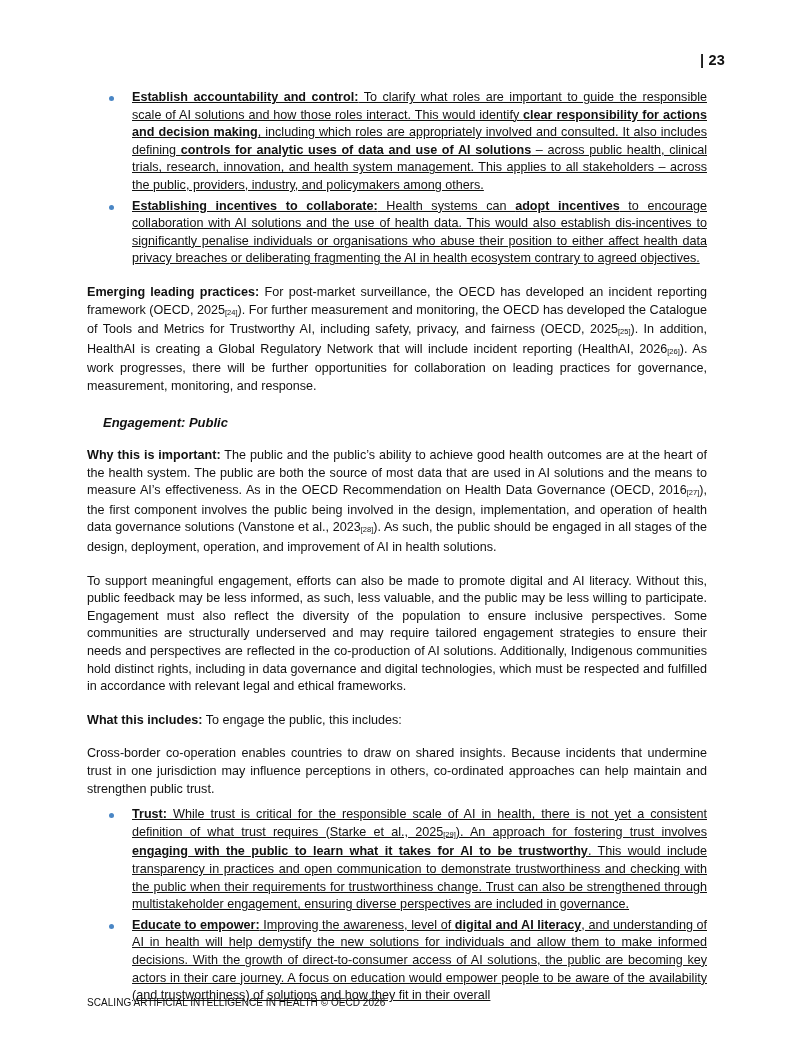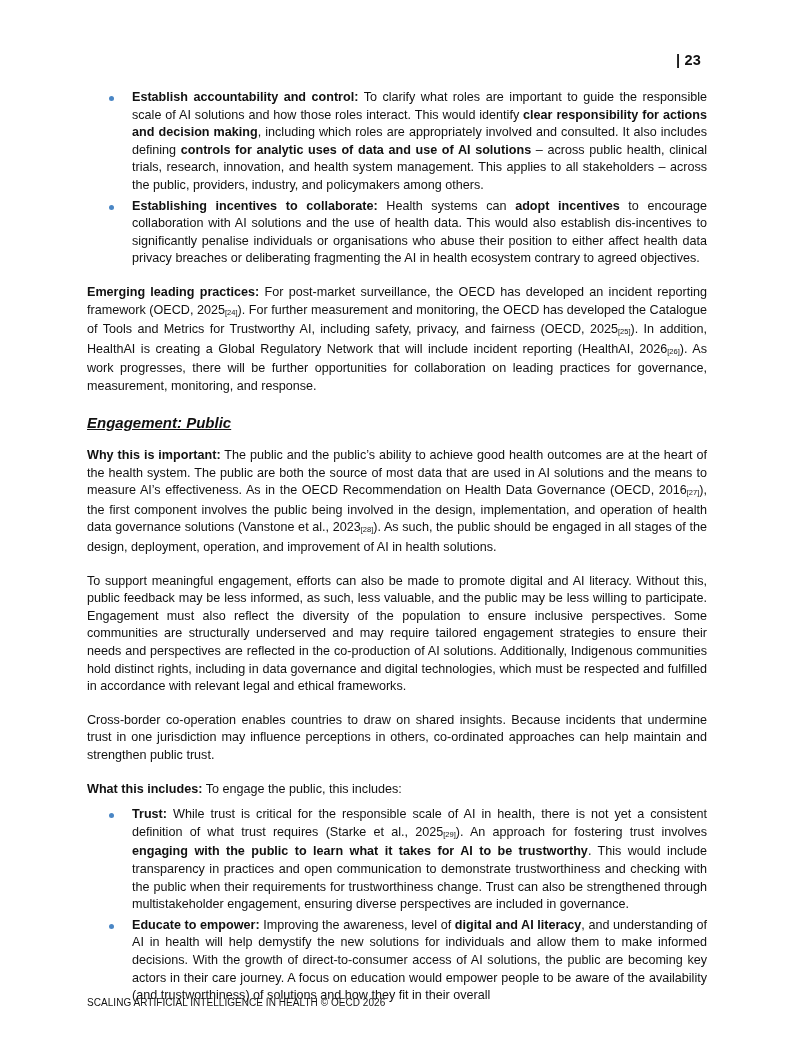--- a/index.html
+++ b/index.html
@@ -11,41 +11,42 @@
       width: 793px;
       height: 1057px;
       position: relative;
       overflow: hidden;
       font-family: "Liberation Sans", sans-serif;
       color: #111111;
     }
     .page-number {
       position: absolute;
       top: 52px;
-      right: 92px;
+      right: 68px;
       font-size: 14.5px;
       font-weight: bold;
       letter-spacing: 0.2px;
     }
     .content {
       position: absolute;
       left: 87px;
       top: 89px;
       width: 620px;
       font-size: 12.6px;
       line-height: 17.6px;
       text-align: justify;
     }
     .content p {
       margin: 16px 0 8px 0;
     }
     ul.bullets {
       list-style: none;
       margin: 0 0 8px 0;
       padding: 0;
+      text-decoration: underline;
     }
     ul.bullets li {
       position: relative;
       padding-left: 45px;
       margin-bottom: 3px;
     }
     ul.bullets li .bullet {
       position: absolute;
       left: 22px;
       top: 7px;
@@ -53,25 +54,24 @@
       height: 5px;
       border-radius: 50%;
       background: #4a86c5;
     }
     b { font-weight: bold; }
     .ref {
       font-size: 7.5px;
       vertical-align: -1px;
     }
     h2.section-heading {
-      font-size: 15px;
+      font-size: 13px;
       font-weight: bold;
       font-style: italic;
-      margin: 18px 0 12px 0;
-      text-decoration: underline;
+      margin: 18px 0 12px 16px;
     }
     .footer {
       position: absolute;
       left: 87px;
       top: 997px;
       font-size: 10px;
       letter-spacing: 0.05px;
       text-align: center;
     }
   </style>
@@ -98,25 +98,25 @@
   </p>
 
   <h2 class="section-heading">Engagement: Public</h2>
 
   <p>
     <b>Why this is important:</b><span> The public and the public’s ability to achieve good health outcomes are at the heart of the health system. The public are both the source of most data that are used in AI solutions and the means to measure AI’s effectiveness. As in the OECD Recommendation on Health Data Governance (OECD, 2016</span><span class="ref">[27]</span><span>), the first component involves the public being involved in the design, implementation, and operation of health data governance solutions (Vanstone et al., 2023</span><span class="ref">[28]</span><span>). As such, the public should be engaged in all stages of the design, deployment, operation, and improvement of AI in health solutions.</span>
   </p>
 
   <p>To support meaningful engagement, efforts can also be made to promote digital and AI literacy. Without this, public feedback may be less informed, as such, less valuable, and the public may be less willing to participate. Engagement must also reflect the diversity of the population to ensure inclusive perspectives. Some communities are structurally underserved and may require tailored engagement strategies to ensure their needs and perspectives are reflected in the co-production of AI solutions. Additionally, Indigenous communities hold distinct rights, including in data governance and digital technologies, which must be respected and fulfilled in accordance with relevant legal and ethical frameworks.</p>
 
-  <p>Cross-border co-operation enables countries to draw on shared insights. Because incidents that undermine trust in one jurisdiction may influence perceptions in others, co-ordinated approaches can help maintain and strengthen public trust.</p>
-
   <p>
     <b>What this includes:</b><span> To engage the public, this includes:</span>
   </p>
+
+  <p>Cross-border co-operation enables countries to draw on shared insights. Because incidents that undermine trust in one jurisdiction may influence perceptions in others, co-ordinated approaches can help maintain and strengthen public trust.</p>
 
   <ul class="bullets">
     <li>
       <span class="bullet"></span>
       <b>Trust:</b><span> While trust is critical for the responsible scale of AI in health, there is not yet a consistent definition of what trust requires (Starke et al., 2025</span><span class="ref">[29]</span><span>). An approach for fostering trust involves </span><b>engaging with the public to learn what it takes for AI to be trustworthy</b><span>. This would include transparency in practices and open communication to demonstrate trustworthiness and checking with the public when their requirements for trustworthiness change. Trust can also be strengthened through multistakeholder engagement, ensuring diverse perspectives are included in governance.</span>
     </li>
     <li>
       <span class="bullet"></span>
       <b>Educate to empower:</b><span> Improving the awareness, level of </span><b>digital and AI literacy</b><span>, and understanding of AI in health will help demystify the new solutions for individuals and allow them to make informed decisions. With the growth of direct-to-consumer access of AI solutions, the public are becoming key actors in their care journey. A focus on education would empower people to be aware of the availability (and trustworthiness) of solutions and how they fit in their overall</span>
     </li>

